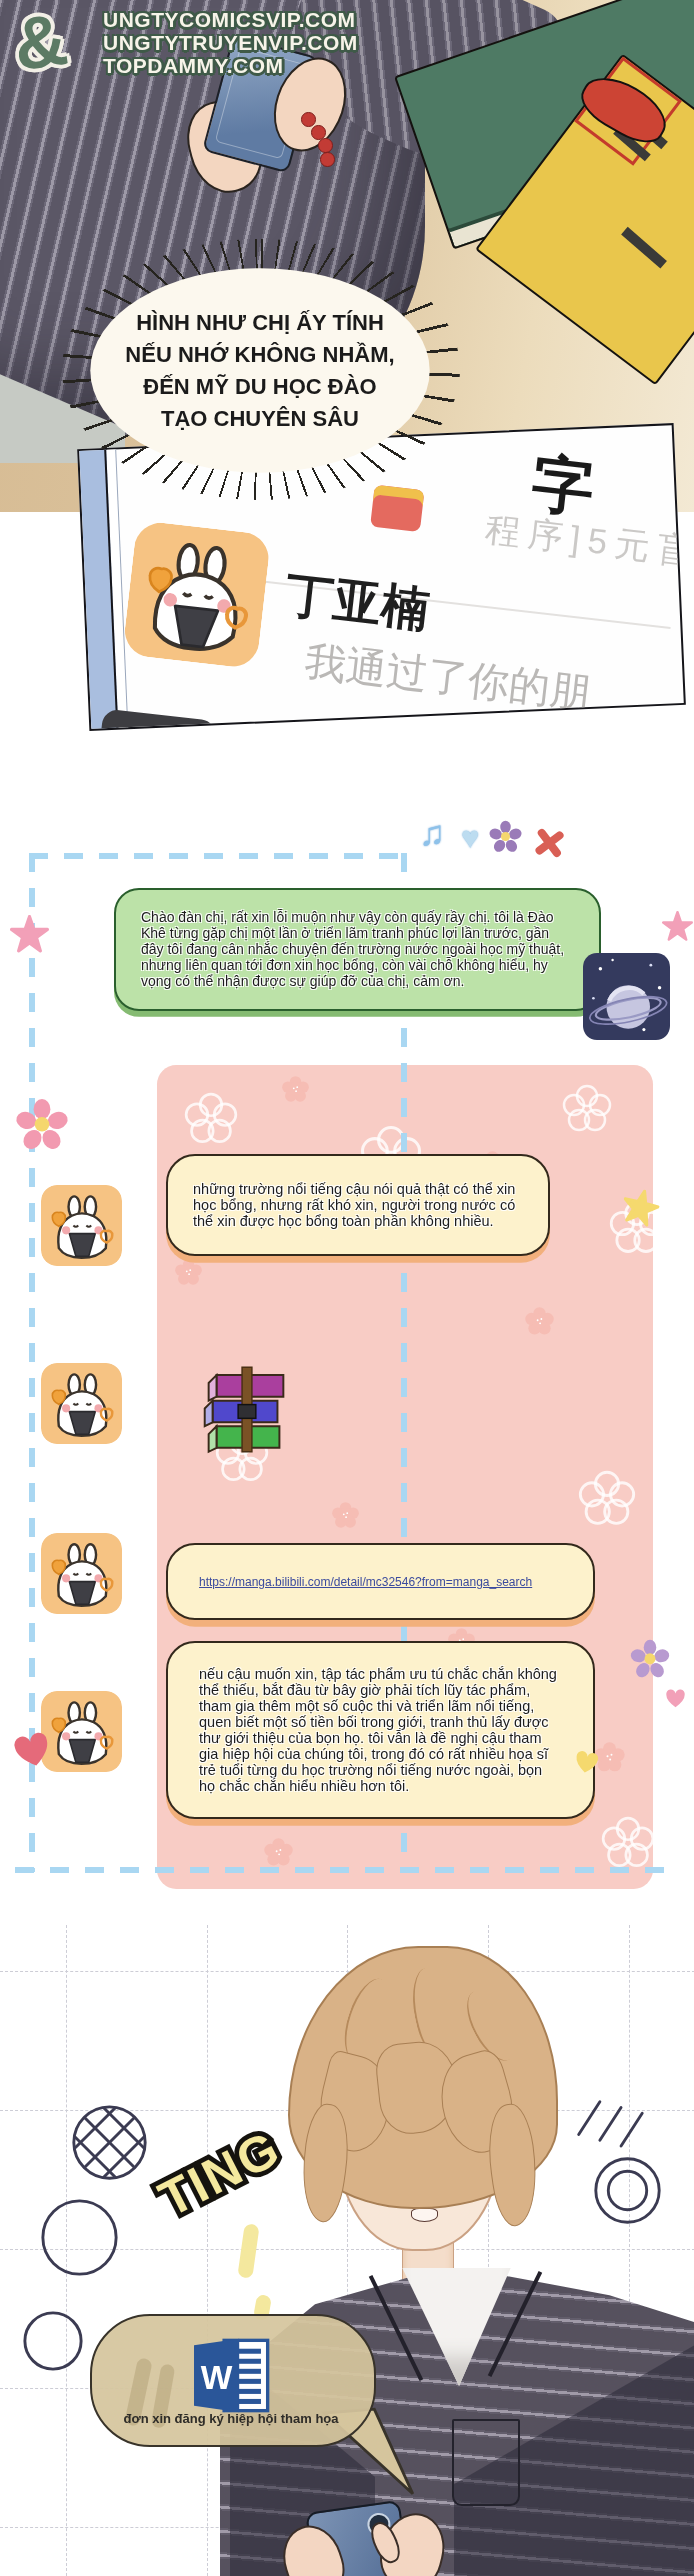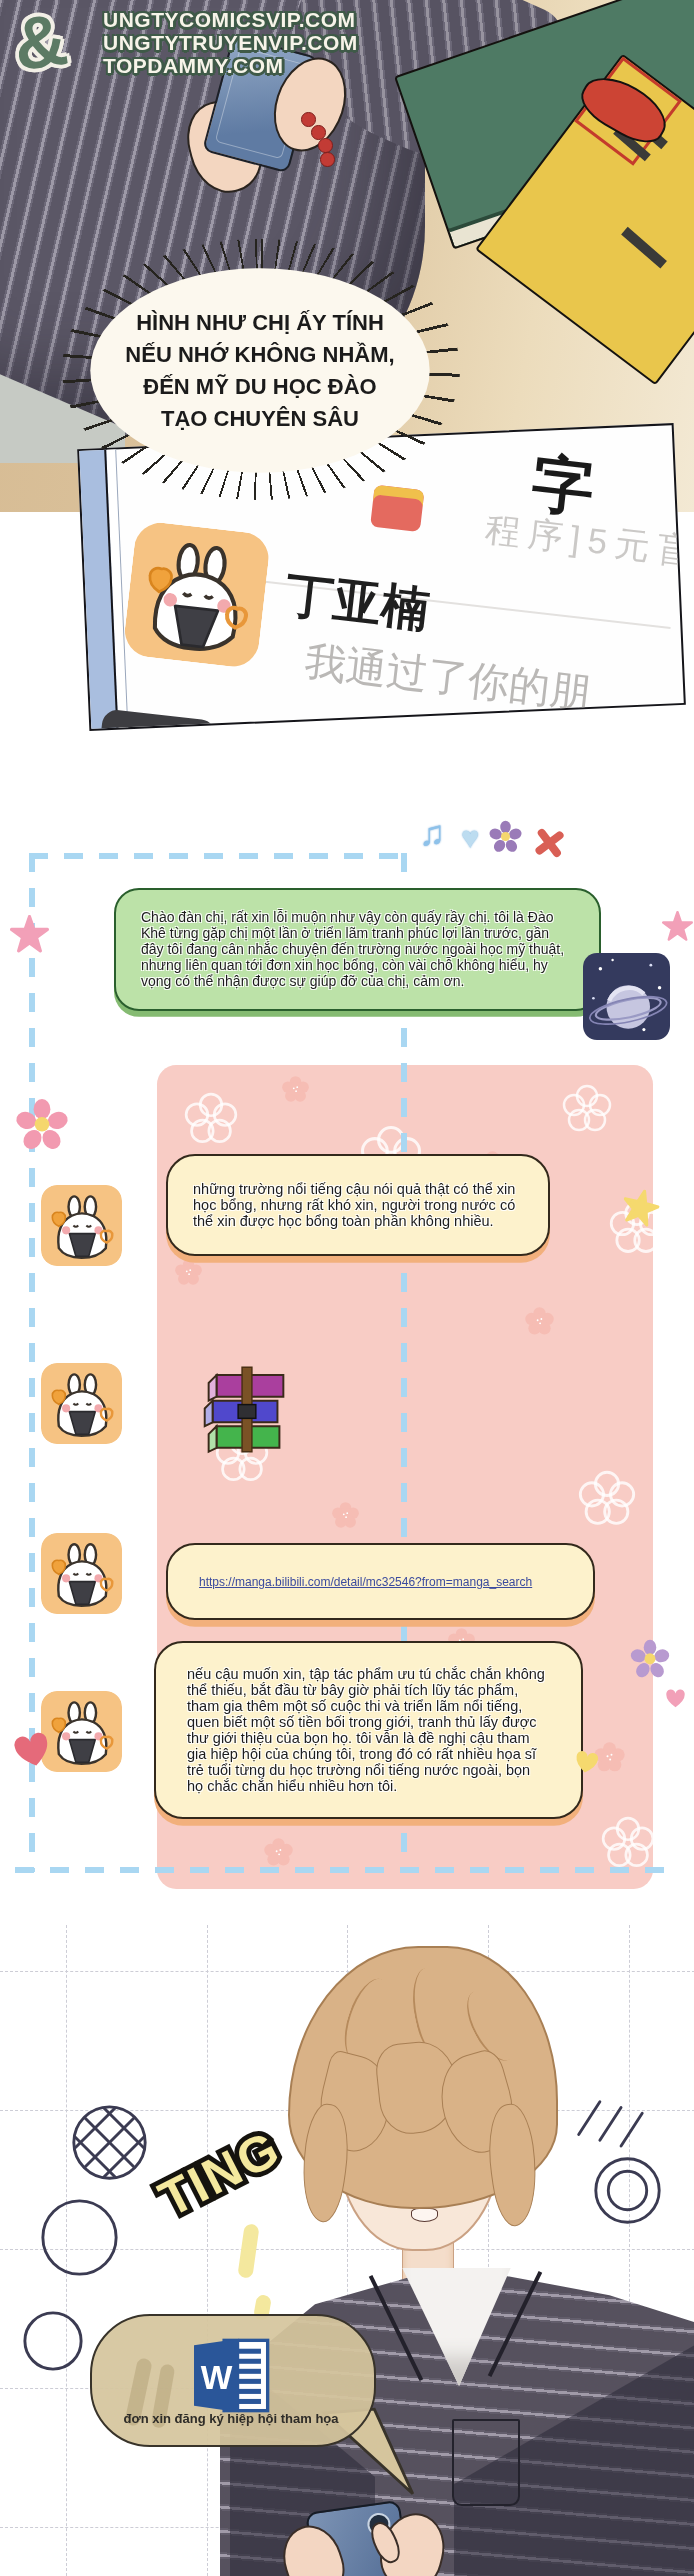--- a/index.html
+++ b/index.html
@@ -74,21 +74,21 @@
   .bubble{border:2.9px solid #33291c;border-radius:29px;background:#fdf2cc;
     box-shadow:0 6.8px 0 #f2b07c;color:#1d1d1d;}
   .bubble-green{left:114px;top:888px;width:483px;background:#bce2a8;border-color:#2a5f2d;
     border-radius:25px;box-shadow:0 5.8px 0 #85bb72;}
   .btxt{font-family:"Liberation Sans",sans-serif;font-size:14.5px;line-height:16px;
     text-shadow:-1px -1px 0 rgba(255,255,255,.9),1px -1px 0 rgba(255,255,255,.9),-1px 1px 0 rgba(255,255,255,.9),1px 1px 0 rgba(255,255,255,.9);}
   .bubble-green .btxt{font-size:14px;padding:19.3px 25px;}
   .b1{left:166px;top:1154px;width:380px;} .b1 .btxt{padding:25px 25px;}
   .blink{left:166px;top:1535px;width:425px;height:73px;display:flex;align-items:center;margin-top:8px;}
   .blink a{display:block;padding:0 31px;font-size:12px;color:#3b4b9e;white-space:nowrap;overflow:hidden;}
-  .b2{left:154px;top:1641px;width:425px;} .b2 .btxt{padding:23px 31px;}
+  .b2{left:166px;top:1641px;width:425px;} .b2 .btxt{padding:23px 31px;}
   .avatar{border-radius:15.4px;}
   .deco-txt{font-weight:bold;}
   .xmark div{position:absolute;width:33px;height:7.7px;background:#d95f55;border-radius:3.9px;top:12.5px;left:0;}
 
   
   .gridline-v{width:0;border-left:1.9px dashed #cdcdd6;}
   .gridline-h{height:0;border-top:1.9px dashed #cdcdd6;}
   .doodle{stroke:#3b3b52;fill:none;stroke-width:3;}
   .hair{left:288px;top:1946px;width:266px;height:259px;background:#d9b287;
     border:2.4px solid #a87f54;border-radius:54% 46% 58% 52% / 72% 66% 36% 40%;}

